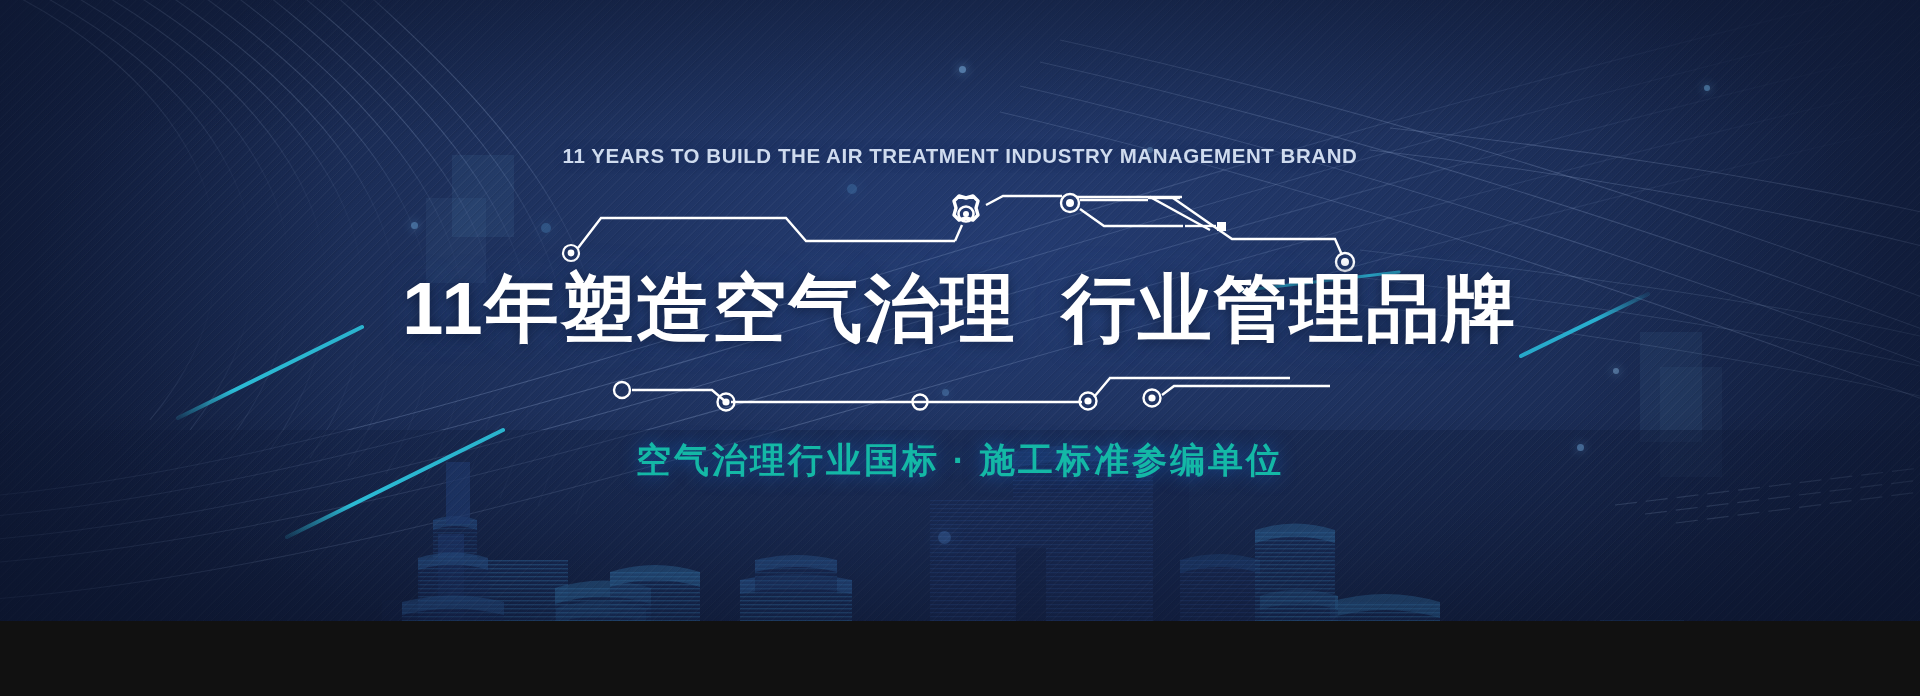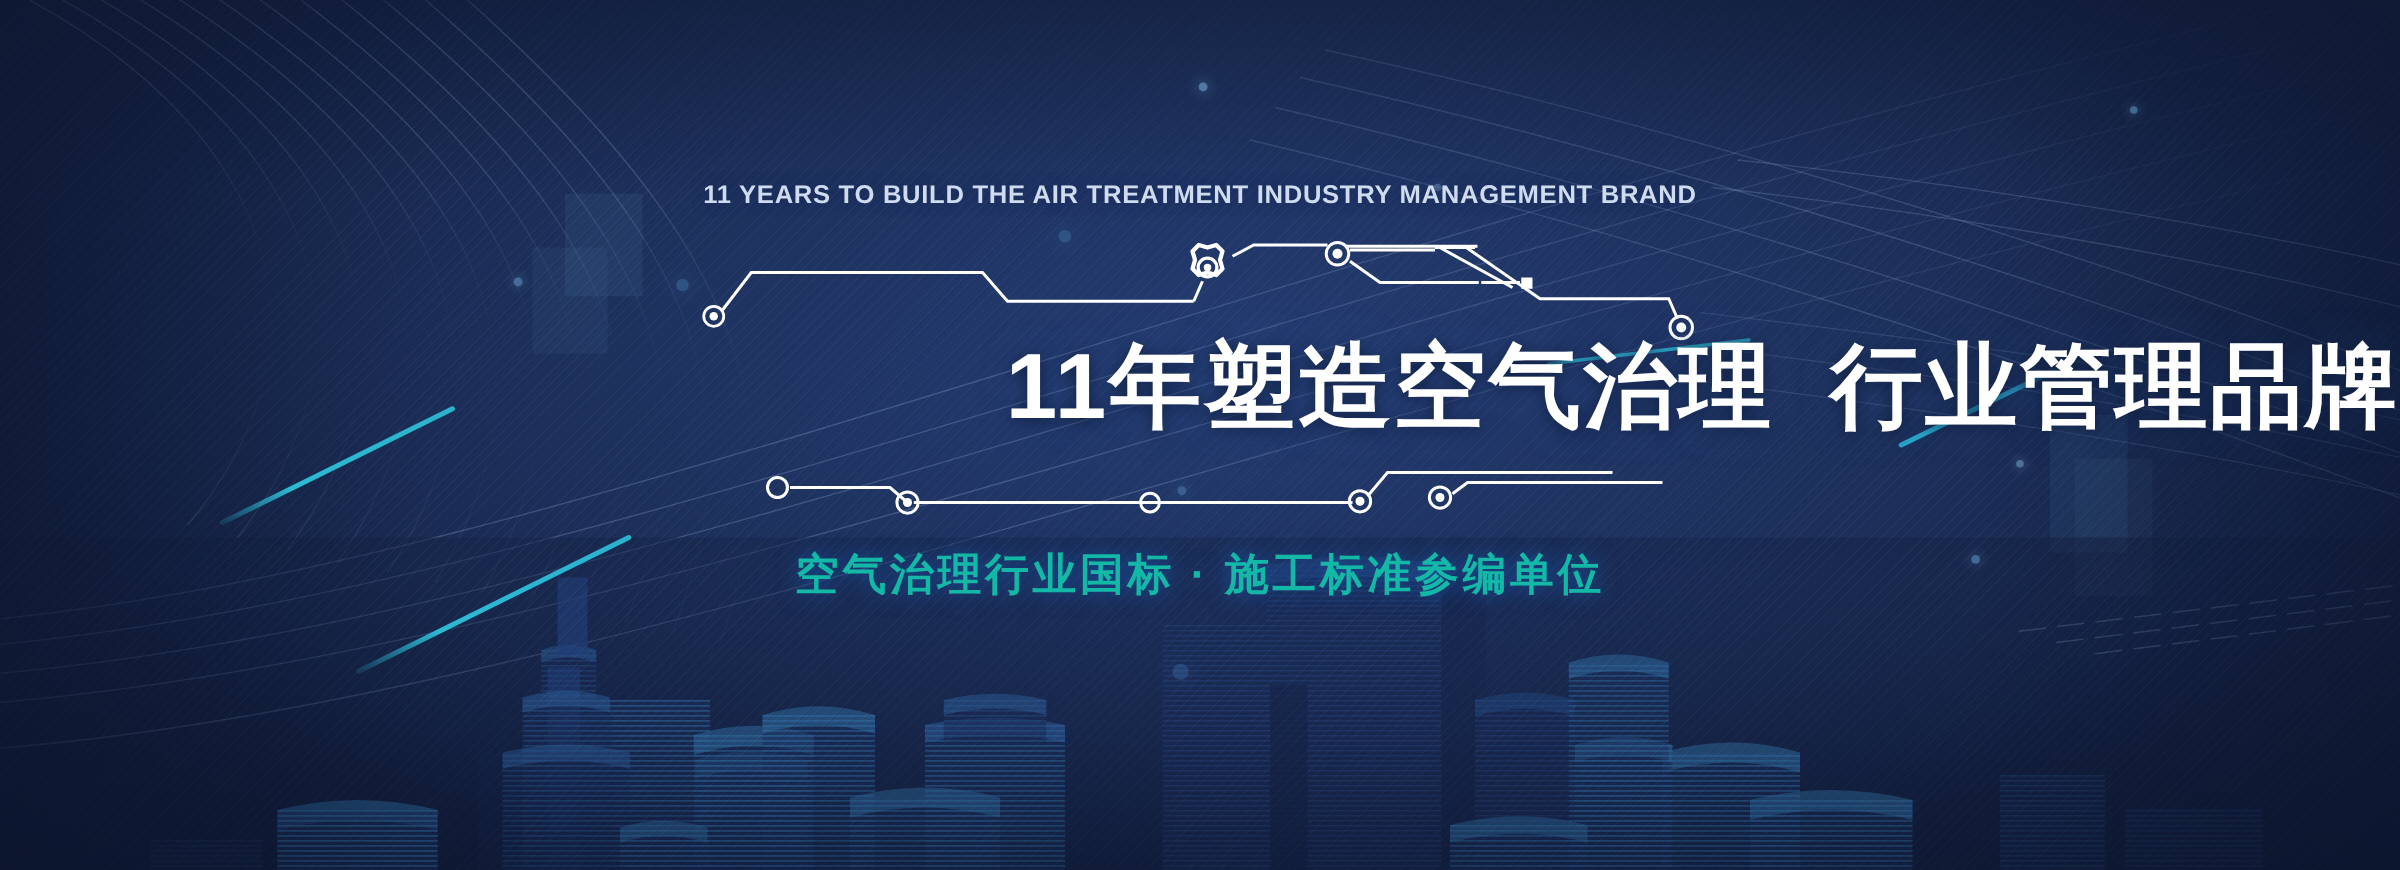--- a/index.html
+++ b/index.html
@@ -1,21 +1,21 @@
 <!DOCTYPE html>
 <html><head>
 <meta charset="utf-8">
 <style>
   html,body{margin:0;padding:0;background:#111;}
   *{box-sizing:border-box;}
 
   .banner{
     position:relative;
     width:1920px;
-    height:696px;
+    height:621px;
     overflow:hidden;
     background:#1b2c54;
     font-family:"Liberation Sans","DejaVu Sans",sans-serif;
   }
 
   
   .bg-base{
     position:absolute; inset:0;
     background:
       radial-gradient(1200px 520px at 52% 40%, #22376a 0%, #1c2e58 42%, #16254a 75%, #121f40 100%);
@@ -70,21 +70,20 @@
     position:absolute;
     left:0; right:0;
     top:272px;
     font-size:74px;
     line-height:1;
     font-weight:700;
     color:#ffffff;
     letter-spacing:2px;
     text-shadow:0 2px 14px rgba(10,22,50,.85), 0 0 30px rgba(60,110,190,.35);
     white-space:pre;
-    text-align:right;
   }
   .subtitle{
     position:absolute;
     left:0; right:0;
     top:442px;
     font-size:35px;
     line-height:1;
     font-weight:700;
     color:#14b8a6;
     letter-spacing:3px;

